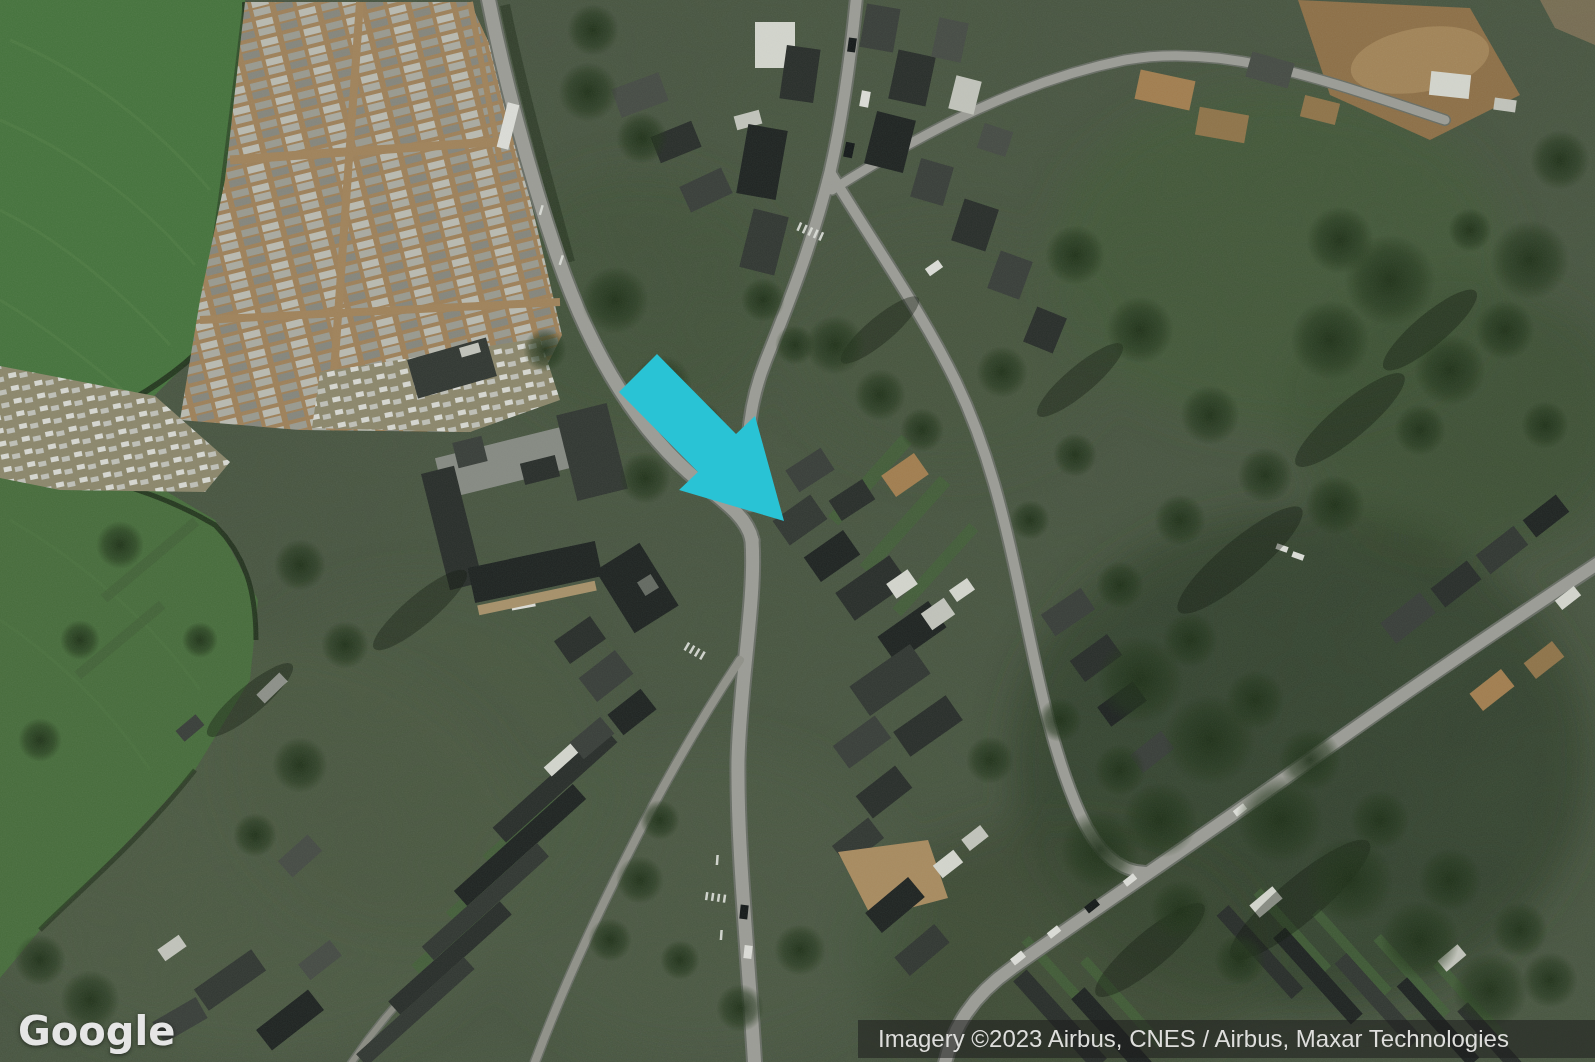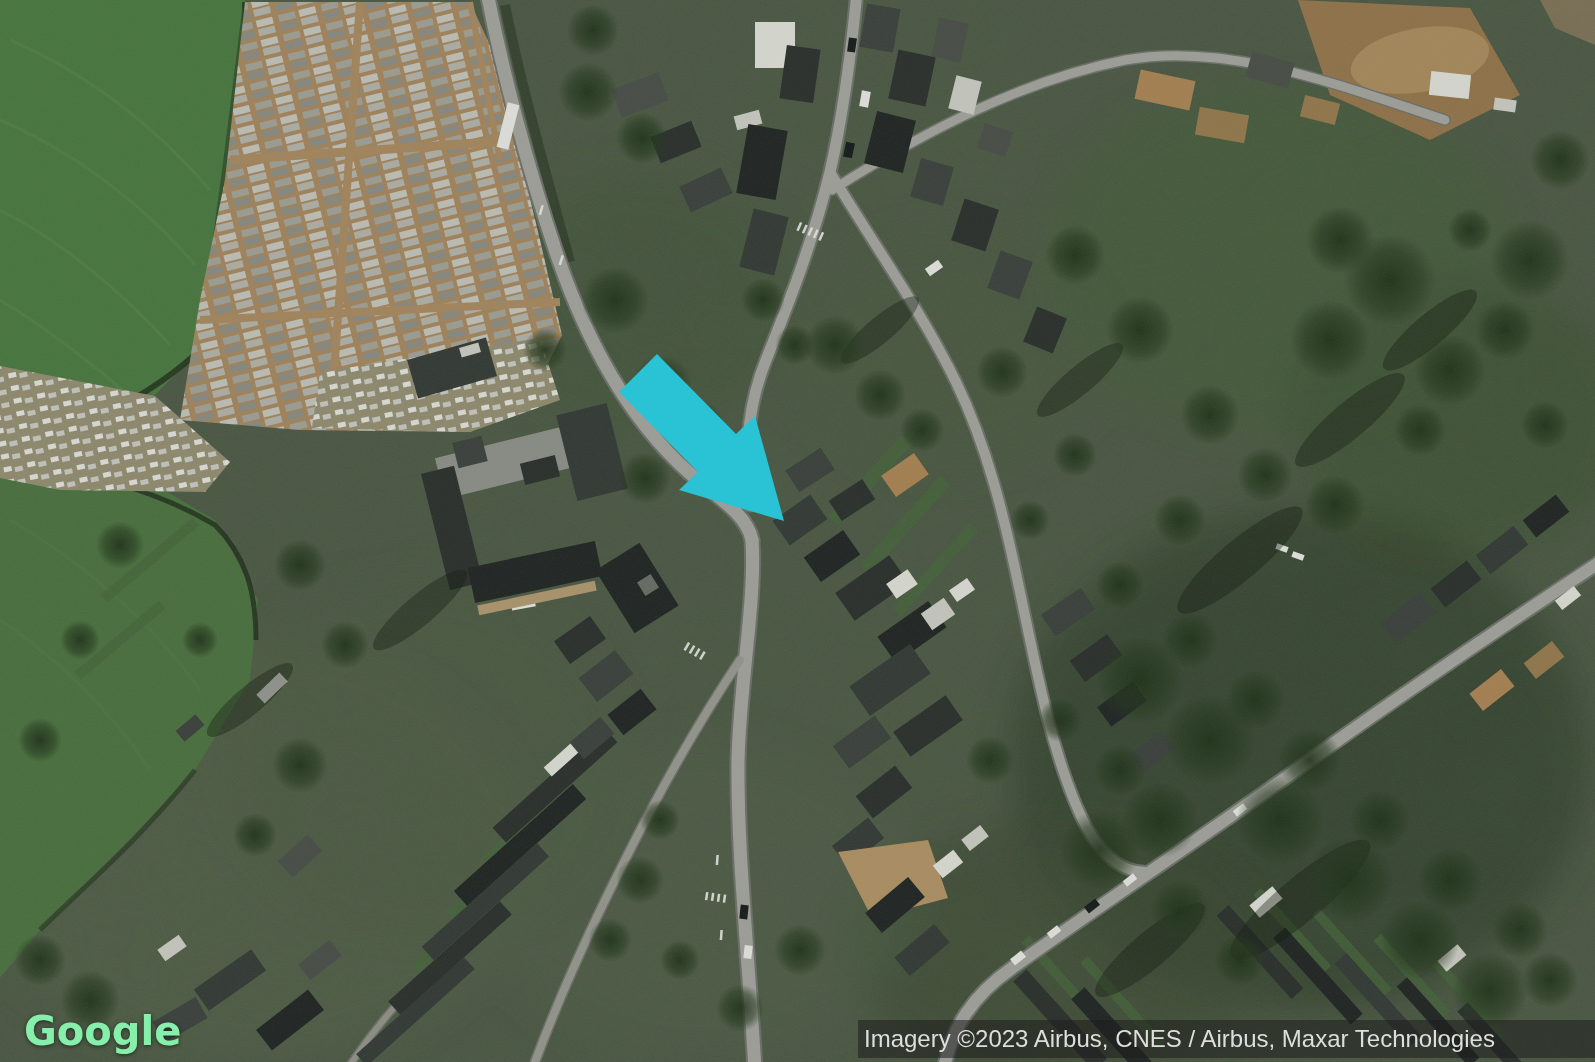--- a/index.html
+++ b/index.html
@@ -7,27 +7,27 @@
          font-family:"Liberation Sans",sans-serif;background:#4e5a47;}
   #stage svg{position:absolute;left:0;top:0;display:block;}
   .rf-d1{fill:#1f2423}.rf-d2{fill:#2a2f2c}.rf-d3{fill:#343935}.rf-d4{fill:#3c413d}
   .rf-g1{fill:#4a4f49}.rf-g2{fill:#8f928c}
   .rf-w{fill:#e2e3dc}.rf-w2{fill:#cfd0c8}
   .rf-t{fill:#ad8554}.rf-t2{fill:#997a4e}
   .car-w{fill:#ebebe6}.car-d{fill:#15191a}
   .mark{fill:#eceee8;opacity:.92}
   .garden{fill:#47663b;opacity:.72}
   .shadow{fill:#0c140a;opacity:.38}
-  #google-logo{position:absolute;left:24px;top:1008px;color:#86efac;
+  #google-logo{position:absolute;left:18px;top:1008px;color:#e5e5e5;
     font-family:"DejaVu Sans","Liberation Sans",sans-serif;font-weight:bold;
     font-size:40px;letter-spacing:0px;text-shadow:0 1px 4px rgba(0,0,0,.55);
     cursor:pointer;user-select:none;}
   #attribution-bar{position:absolute;right:0;top:1020px;width:737px;height:38px;
     background:rgba(30,30,30,.55);display:flex;align-items:center;}
-  #attribution-bar span{color:#dededc;font-size:24px;padding-left:6px;
+  #attribution-bar span{color:#dededc;font-size:24px;padding-left:20px;
     white-space:nowrap;font-family:"Liberation Sans",sans-serif;}
 </style>
 </head>
 <body>
 
 <div id="stage">
 
 <svg width="1595" height="1062" viewBox="0 0 1595 1062">
   <defs>
     <radialGradient id="treeG">

